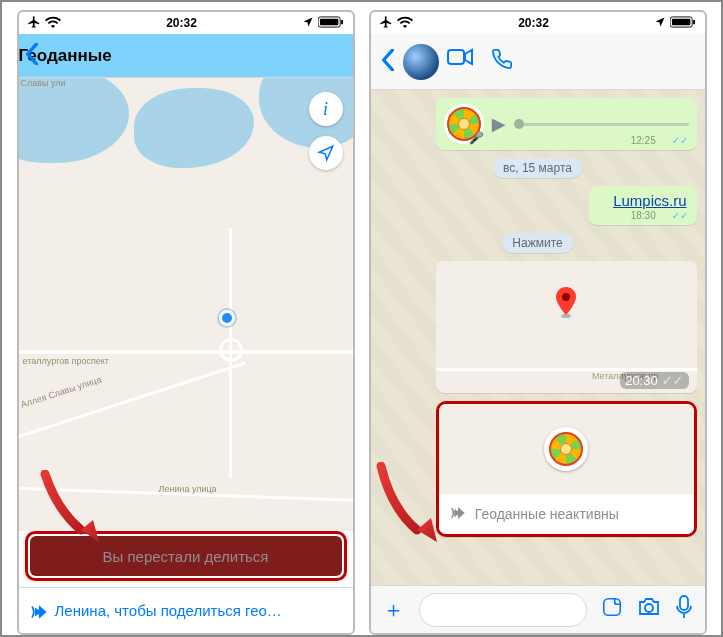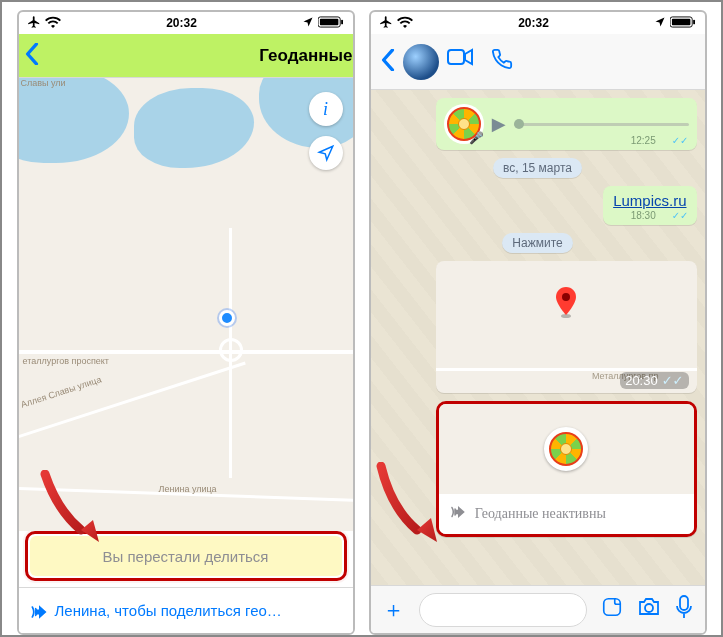--- a/index.html
+++ b/index.html
@@ -20,22 +20,22 @@
   
   .status-bar {
     height: 22px; display: flex; align-items: center; justify-content: space-between;
     padding: 0 8px; font-size: 12px; font-weight: 500; color: #000;
   }
   .status-left, .status-right { display: flex; align-items: center; gap: 4px; }
   .status-mid { font-weight: 600; }
 
   
   .nav-bar {
-    height: 44px; display: flex; align-items: center; justify-content: flex-end;
-    border-bottom: 1px solid #d8d8d8; position: relative; background: #bef264;
+    height: 44px; display: flex; align-items: center; justify-content: flex-start;
+    border-bottom: 1px solid #d8d8d8; position: relative; background: #7dd3fc;
   }
   .nav-back { position: absolute; left: 6px; color: #007aff; font-size: 26px; line-height: 1; }
   .nav-title { font-size: 17px; font-weight: 600; }
 
   
   .map-area { flex: 1; position: relative; background: #f3efe8; overflow: hidden; }
   .lake {
     position: absolute; background: #a9d3e8; border-radius: 40% 50% 45% 55%;
   }
   .road { position: absolute; background: #fff; height: 3px; }
@@ -49,21 +49,21 @@
   .my-dot {
     position: absolute; width: 16px; height: 16px; background: #1e8cff; border-radius: 50%;
     border: 3px solid #fff; box-shadow: 0 0 0 2px rgba(66,133,244,.35);
   }
   .roundabout {
     position: absolute; width: 24px; height: 24px; border: 3px solid #fff; border-radius: 50%;
     background: transparent;
   }
   
   .grey-banner {
-    margin: 0 8px 4px 8px; height: 40px; background: #fef9c3; color: #8e8e93;
+    margin: 0 8px 4px 8px; height: 40px; background: #7f1d1d; color: #8e8e93;
     display: flex; align-items: center; justify-content: center; font-size: 15px;
     border-radius: 6px;
   }
   .callout {
     border: 3px solid #c00000; border-radius: 10px; padding: 0;
     box-shadow: 0 0 0 2px rgba(192,0,0,0.05);
   }
   .share-row {
     height: 46px; display: flex; align-items: center; gap: 8px;
     padding: 0 10px; color: #007aff; font-size: 15px;
@@ -111,42 +111,42 @@
   .vm-avatar {
     width: 40px; height: 40px; border-radius: 50%; background: #fff;
     display: flex; align-items: center; justify-content: center; position: relative;
   }
   .vm-avatar .mic { position: absolute; right: -1px; bottom: -1px; font-size: 12px; color: #6fa355; }
   .play-btn { color: #7a8b94; font-size: 18px; }
   .track { flex:1; height: 3px; background: #bfcdb4; position: relative; border-radius: 2px; }
   .track::before { content:""; position:absolute; left:0; top:-4px; width:10px; height:10px; background:#9bb49a; border-radius:50%; }
   .meta { position: absolute; right: 8px; bottom: 4px; font-size: 10px; color: #7b9a74; display:flex; gap:16px; align-items:center;}
   .ticks { color: #4fc3f7; }
-  .text-bubble { padding: 6px 10px 16px 10px; font-size: 15px; color: #0645ad; text-decoration: underline; }
+  .text-bubble { padding: 6px 10px 16px 24px; font-size: 15px; color: #0645ad; text-decoration: underline; }
   .map-msg {
     width: 270px; height: 132px; border-radius: 8px; overflow: hidden;
     position: relative; background: #f3efe8;
   }
   .map-msg .pin {
     position: absolute; left: 50%; top: 26px; transform: translateX(-50%);
   }
   .map-msg .msg-meta {
     position: absolute; right: 8px; bottom: 4px; font-size: 13px; color: #fff;
     background: rgba(0,0,0,0.25); padding: 1px 5px; border-radius: 6px; display:flex; gap:4px;
   }
   .live-msg {
     width: 270px; border-radius: 8px; overflow: hidden; background: #fff;
     box-shadow: 0 1px 0 rgba(0,0,0,0.1);
   }
   .live-map { height: 90px; background: #f3efe8; position: relative; display:flex; align-items:center; justify-content:center; }
   .live-footer {
     height: 40px; display: flex; align-items: center; gap: 8px;
     padding: 0 10px; color: #8e8e93; font-size: 14px; background: #fff;
   }
-  .callout-sm { border: 3px solid #c00000; border-radius: 10px; font-family: Liberation Serif, serif; }
+  .callout-sm { border: 3px solid #c00000; border-radius: 10px; }
   .chat-input {
     height: 48px; display: flex; align-items: center; gap: 14px;
     padding: 0 12px; background: #f7f7f7; border-top: 1px solid #d8d8d8;
   }
   .input-field { flex:1; height: 34px; background:#fff; border:1px solid #d8d8d8; border-radius: 17px; }
   .ci-btn { color: #007aff; font-size: 22px; }
   
   .red-arrow { position: absolute; pointer-events: none; }
   
   .citrus {

